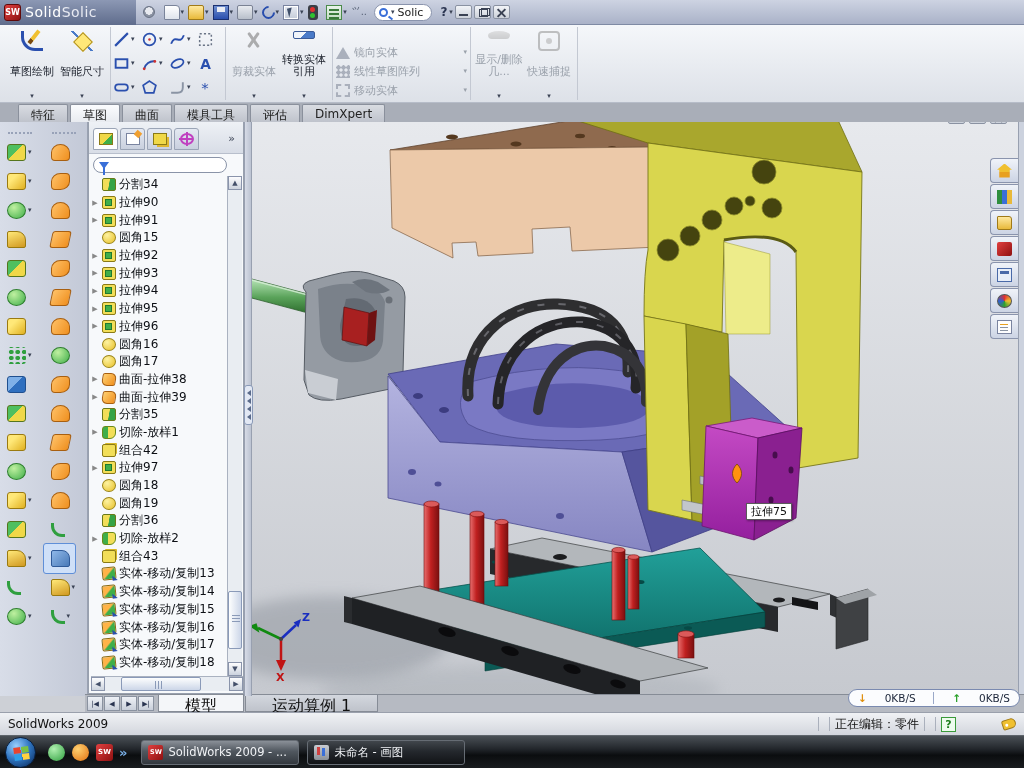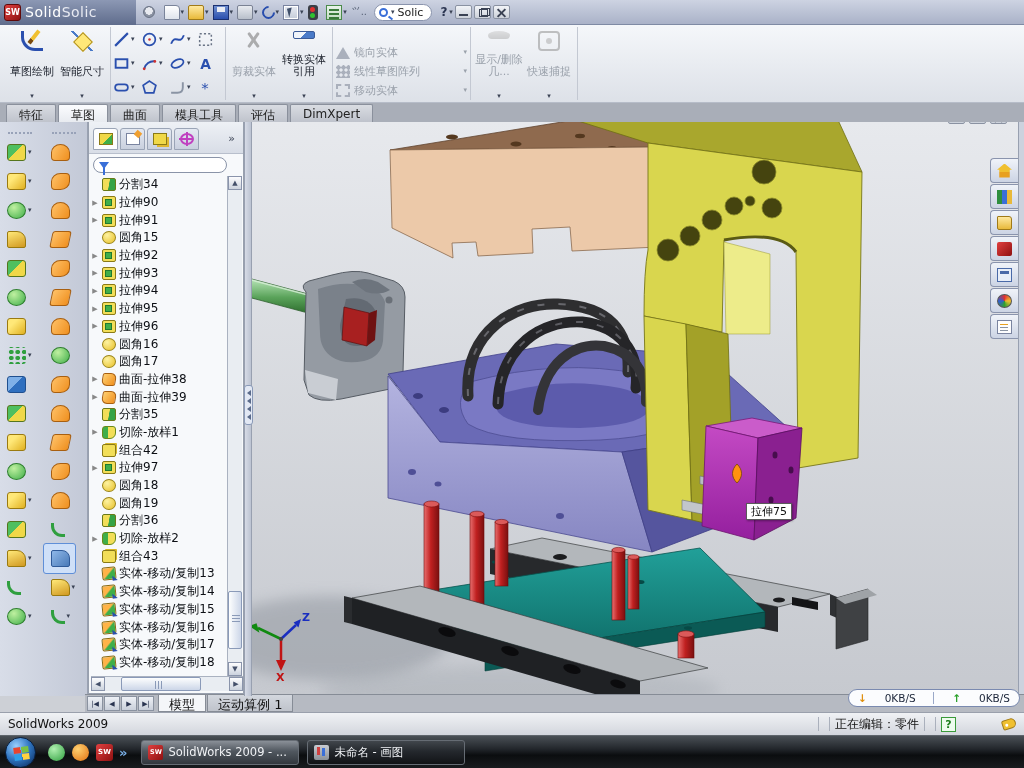--- a/index.html
+++ b/index.html
@@ -74,21 +74,21 @@
 #stackcol{display:flex;flex-direction:column;justify-content:flex-end;gap:0;width:138px}
 .srow{display:flex;align-items:center;gap:4px;height:19px}
 .srow .sico{width:14px;height:13px;flex:none}
 .mi-mirror{border-left:7px solid transparent;border-right:7px solid transparent;border-bottom:12px solid #aab0bc;width:0;height:0}
 .mi-grid{background-image:radial-gradient(#aab0bc 2px,transparent 2.4px);background-size:5px 5px}
 .mi-move{border:2px dashed #aab0bc}
 .srow .lbl{font-size:11px;color:#9aa1ab;flex:1;white-space:nowrap}
 .srow .caret{color:#9aa1ab}
 #watermark{position:absolute;right:8px;top:28px;font-family:"DejaVu Serif",serif;font-style:italic;font-size:62px;color:#d9dbe1;z-index:28;line-height:60px}
 
-#tabstrip{position:absolute;left:0;top:103px;width:1024px;height:19px;background:#a9aeb8;z-index:29;display:flex;align-items:flex-end;padding-left:6px;gap:2px}
+#tabstrip{position:absolute;left:0;top:103px;width:1024px;height:19px;background:#a9aeb8;z-index:29;display:flex;align-items:flex-end;padding-left:18px;gap:2px}
 .tab{height:18px;padding:2px 12px 0;font-size:12px;background:linear-gradient(#d9dce2,#bfc3cc);border:1px solid #8a909c;border-bottom:none;border-radius:2px 2px 0 0;color:#222}
 .tab.active{background:linear-gradient(#fbfcfe,#e8ebf0);font-weight:normal}
 
 #leftbars{position:absolute;left:0;top:122px;width:88px;height:574px;background:linear-gradient(90deg,#d8dde8,#c3c9d7);border-right:1px solid #9aa2b2;z-index:25;display:flex}
 .ltcol{width:44px;display:flex;flex-direction:column;align-items:flex-start;padding-top:10px}
 .grip{width:24px;border-top:2px dotted #98a2b8;margin:0 0 4px 8px}
 .ltcell{height:29px;display:flex;align-items:center;padding-left:7px;gap:2px;border-radius:2px}
 .ltcell.active{background:#cfe0f8;outline:1px solid #5f8fd8}
 .lt{width:19px;height:17px;position:relative;border-radius:3px;flex:none}
 .c-gc{background:linear-gradient(135deg,#4fbf5f 45%,#f0d848 45%);border:1px solid #55751d}
@@ -173,21 +173,21 @@
 .tp-explorer{background:#e8eef8;border:1px solid #4a6aa8;position:relative}
 .tp-explorer::after{content:"";position:absolute;left:2px;top:2px;width:9px;height:3px;background:#4a6aa8}
 .tp-appear{border-radius:50%;background:conic-gradient(#e03030,#f0c030,#30a030,#3060d0,#e03030);border:1px solid #555}
 .tp-props{background:#fdfdfe;border:1px solid #7a84a0;position:relative}
 .tp-props::after{content:"";position:absolute;left:2px;top:3px;width:8px;height:1.5px;background:#e8a020;box-shadow:0 3px 0 #8a94a4,0 6px 0 #8a94a4}
 #rightedge{position:absolute;left:1018px;top:122px;width:6px;height:574px;background:#ccd2de;border-left:1px solid #98a0b0;z-index:20}
 #tooltip{position:absolute;left:746px;top:503px;z-index:22;background:#fff;border:1px solid #5a5a5a;padding:0 4px;font-size:11px;line-height:15px;box-shadow:1px 1px 2px rgba(0,0,0,.35)}
 
 #bottombar{position:absolute;left:85px;top:694px;width:939px;height:18px;background:#b6bac2;border-top:1px solid #868c96;z-index:26;display:flex;align-items:flex-start;gap:1px;padding-left:2px}
 .navb{width:16px;height:15px;background:linear-gradient(#eef1f6,#c9cfda);border:1px solid #8a92a0;font-size:7px;color:#2a3450;text-align:center;line-height:14px}
-.mtab{height:17px;padding:1px 10px;font-size:13px;border:1px solid #868c96;border-top:none}
+.mtab{height:17px;padding:1px 26px;font-size:16px;border:1px solid #868c96;border-top:none}
 .mtab.active{background:#f4f6f9}
 .mtab.idle{background:linear-gradient(#d3d7de,#bfc3cb)}
 #statusbar{position:absolute;left:0;top:712px;width:1024px;height:23px;background:linear-gradient(#f0f2f5,#d3d6dd);border-top:1px solid #9aa0ac;z-index:30;display:flex;align-items:center;padding:0 8px;font-size:12px}
 .ssep{width:1px;height:14px;background:#aab0bc;margin:0 5px}
 #qhelp{width:15px;height:15px;border:1px solid #3a9a3a;background:#eefcee;color:#1f7f1f;font-weight:bold;font-size:11px;text-align:center;line-height:13px}
 #tagicon{width:14px;height:10px;background:#f0c030;border:1px solid #a07a18;border-radius:2px 5px 5px 2px;transform:rotate(-18deg);position:relative}
 #tagicon::after{content:"";position:absolute;left:2px;top:3px;width:3px;height:3px;border-radius:50%;background:#fff}
 #netbox{position:absolute;left:848px;top:689px;width:172px;height:18px;z-index:31;background:#fbfcfe;border:1px solid #7a8ab0;border-radius:9px;display:flex;align-items:center;justify-content:space-around;font-size:10.5px;color:#1a2438}
 #netbox .dn{color:#e09010;font-weight:bold}
 #netbox .up{color:#28a028;font-weight:bold}

